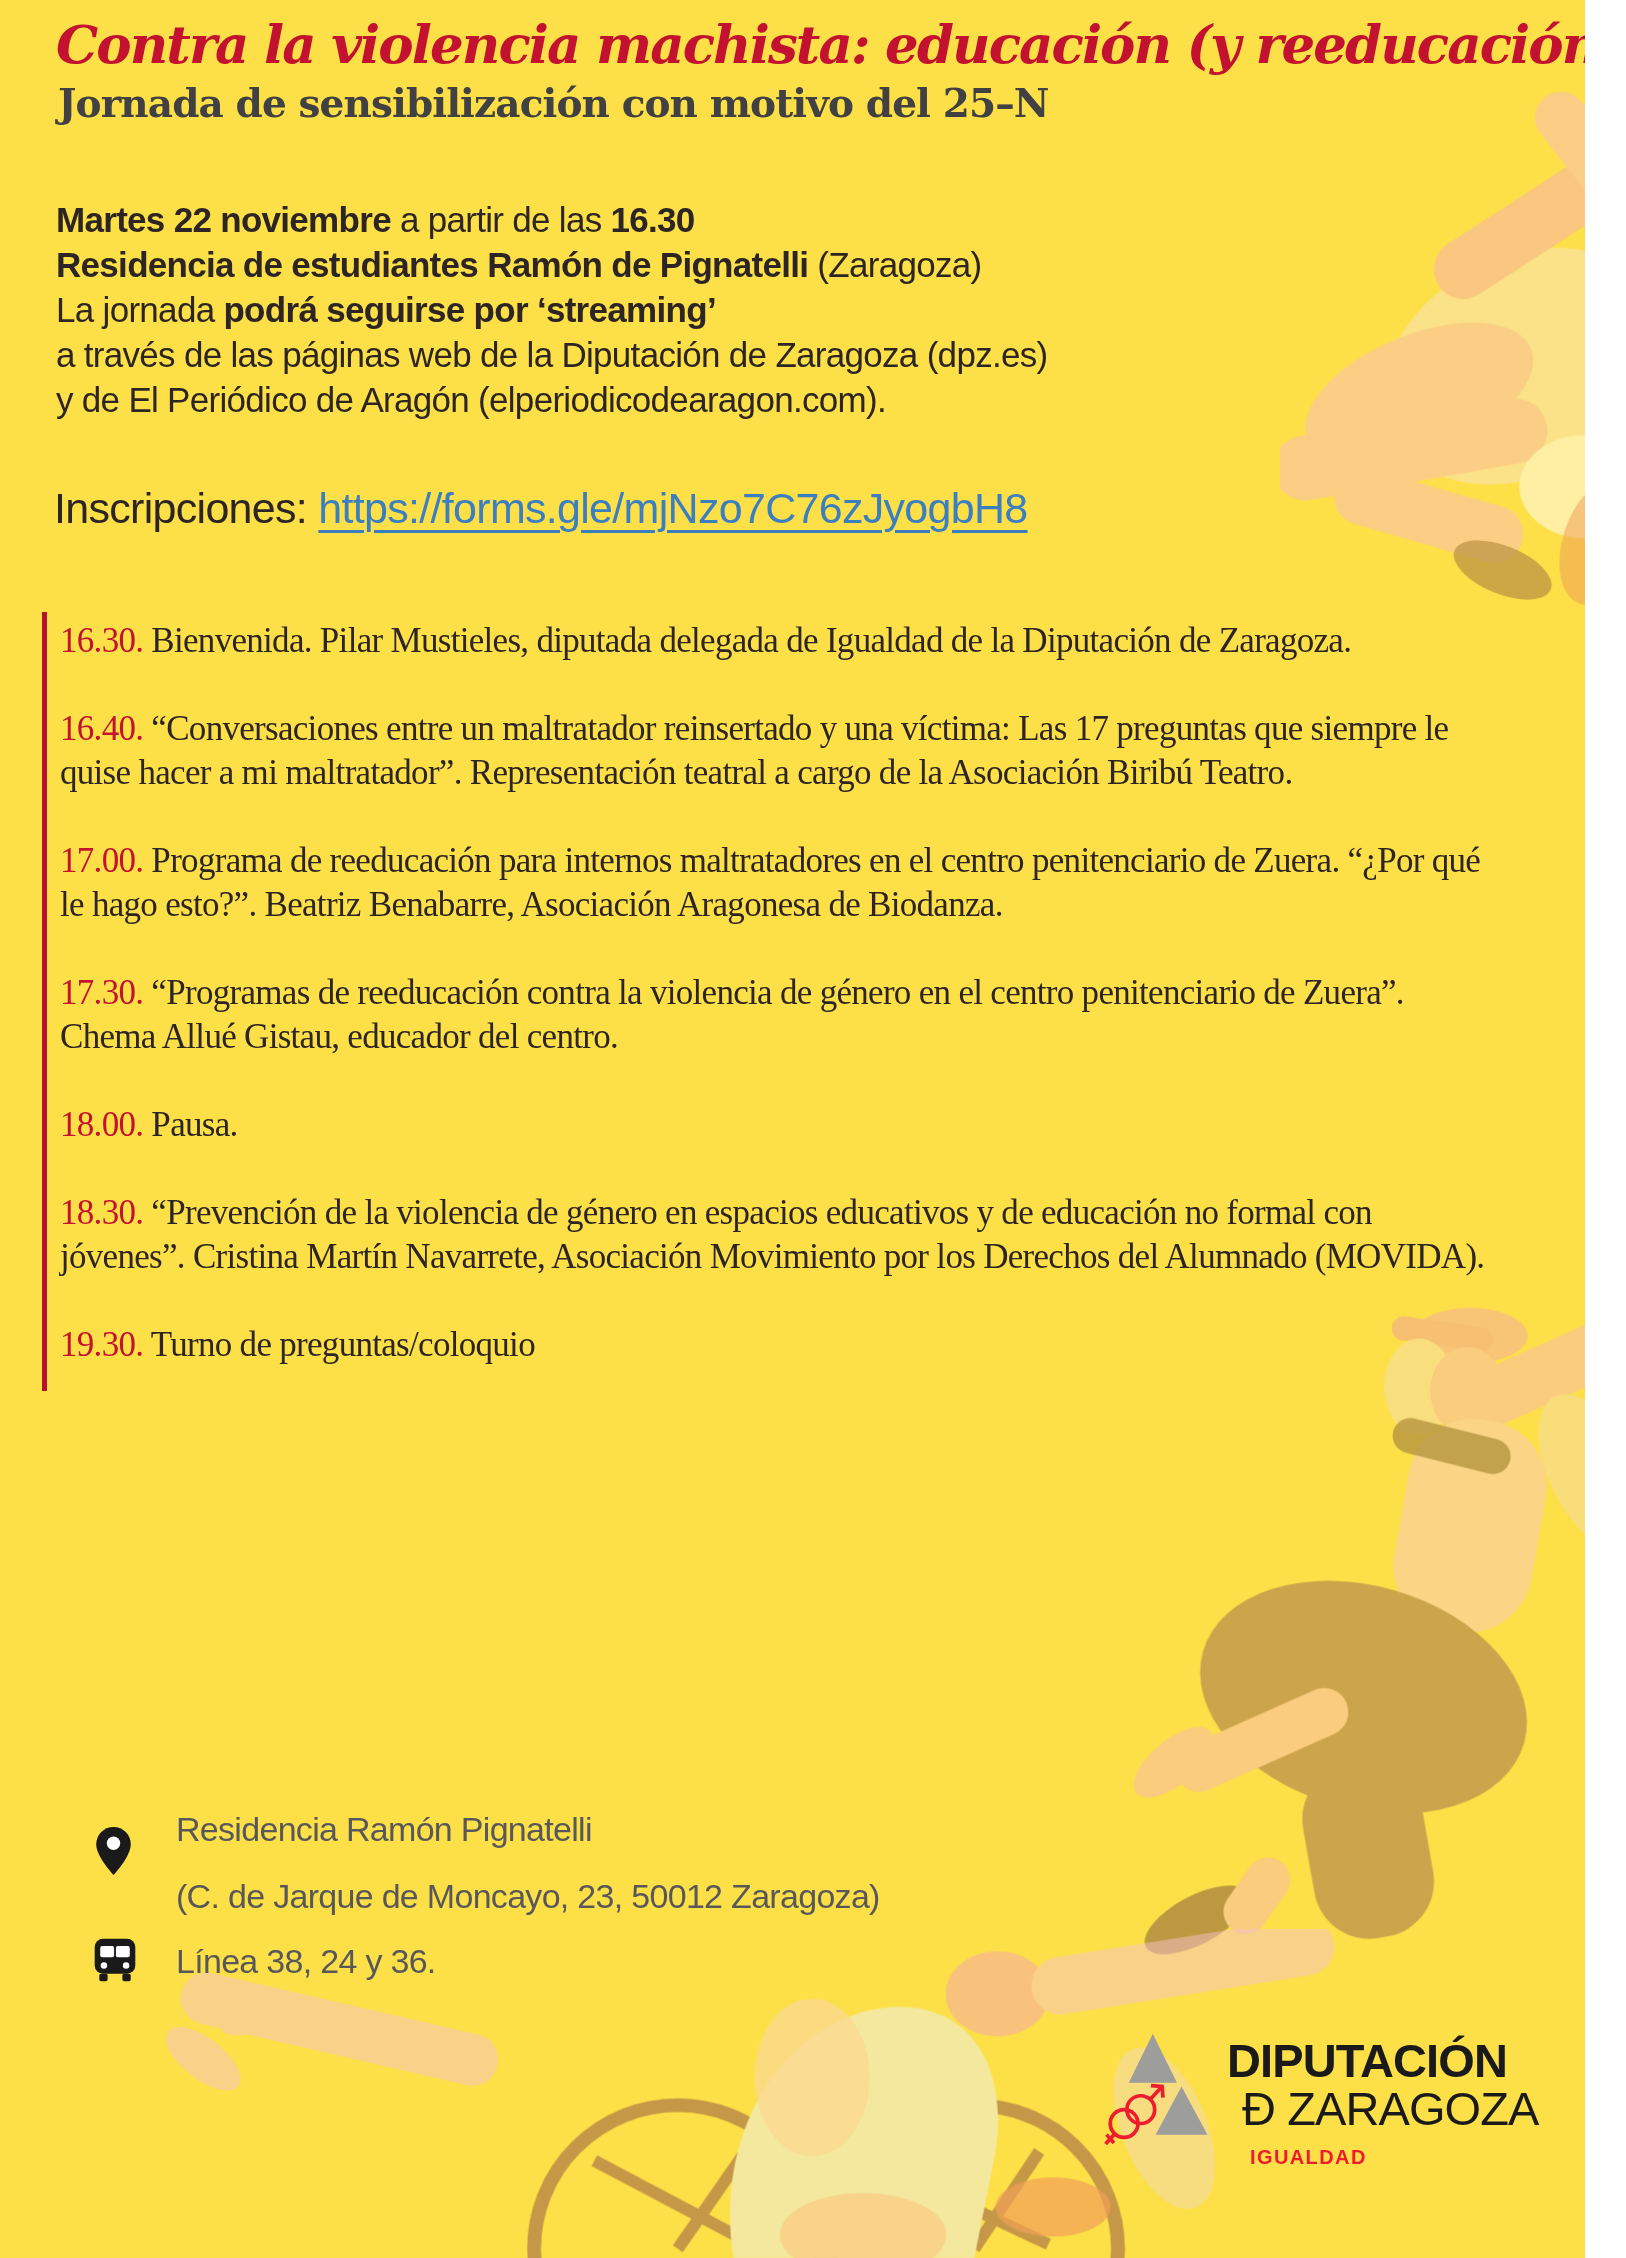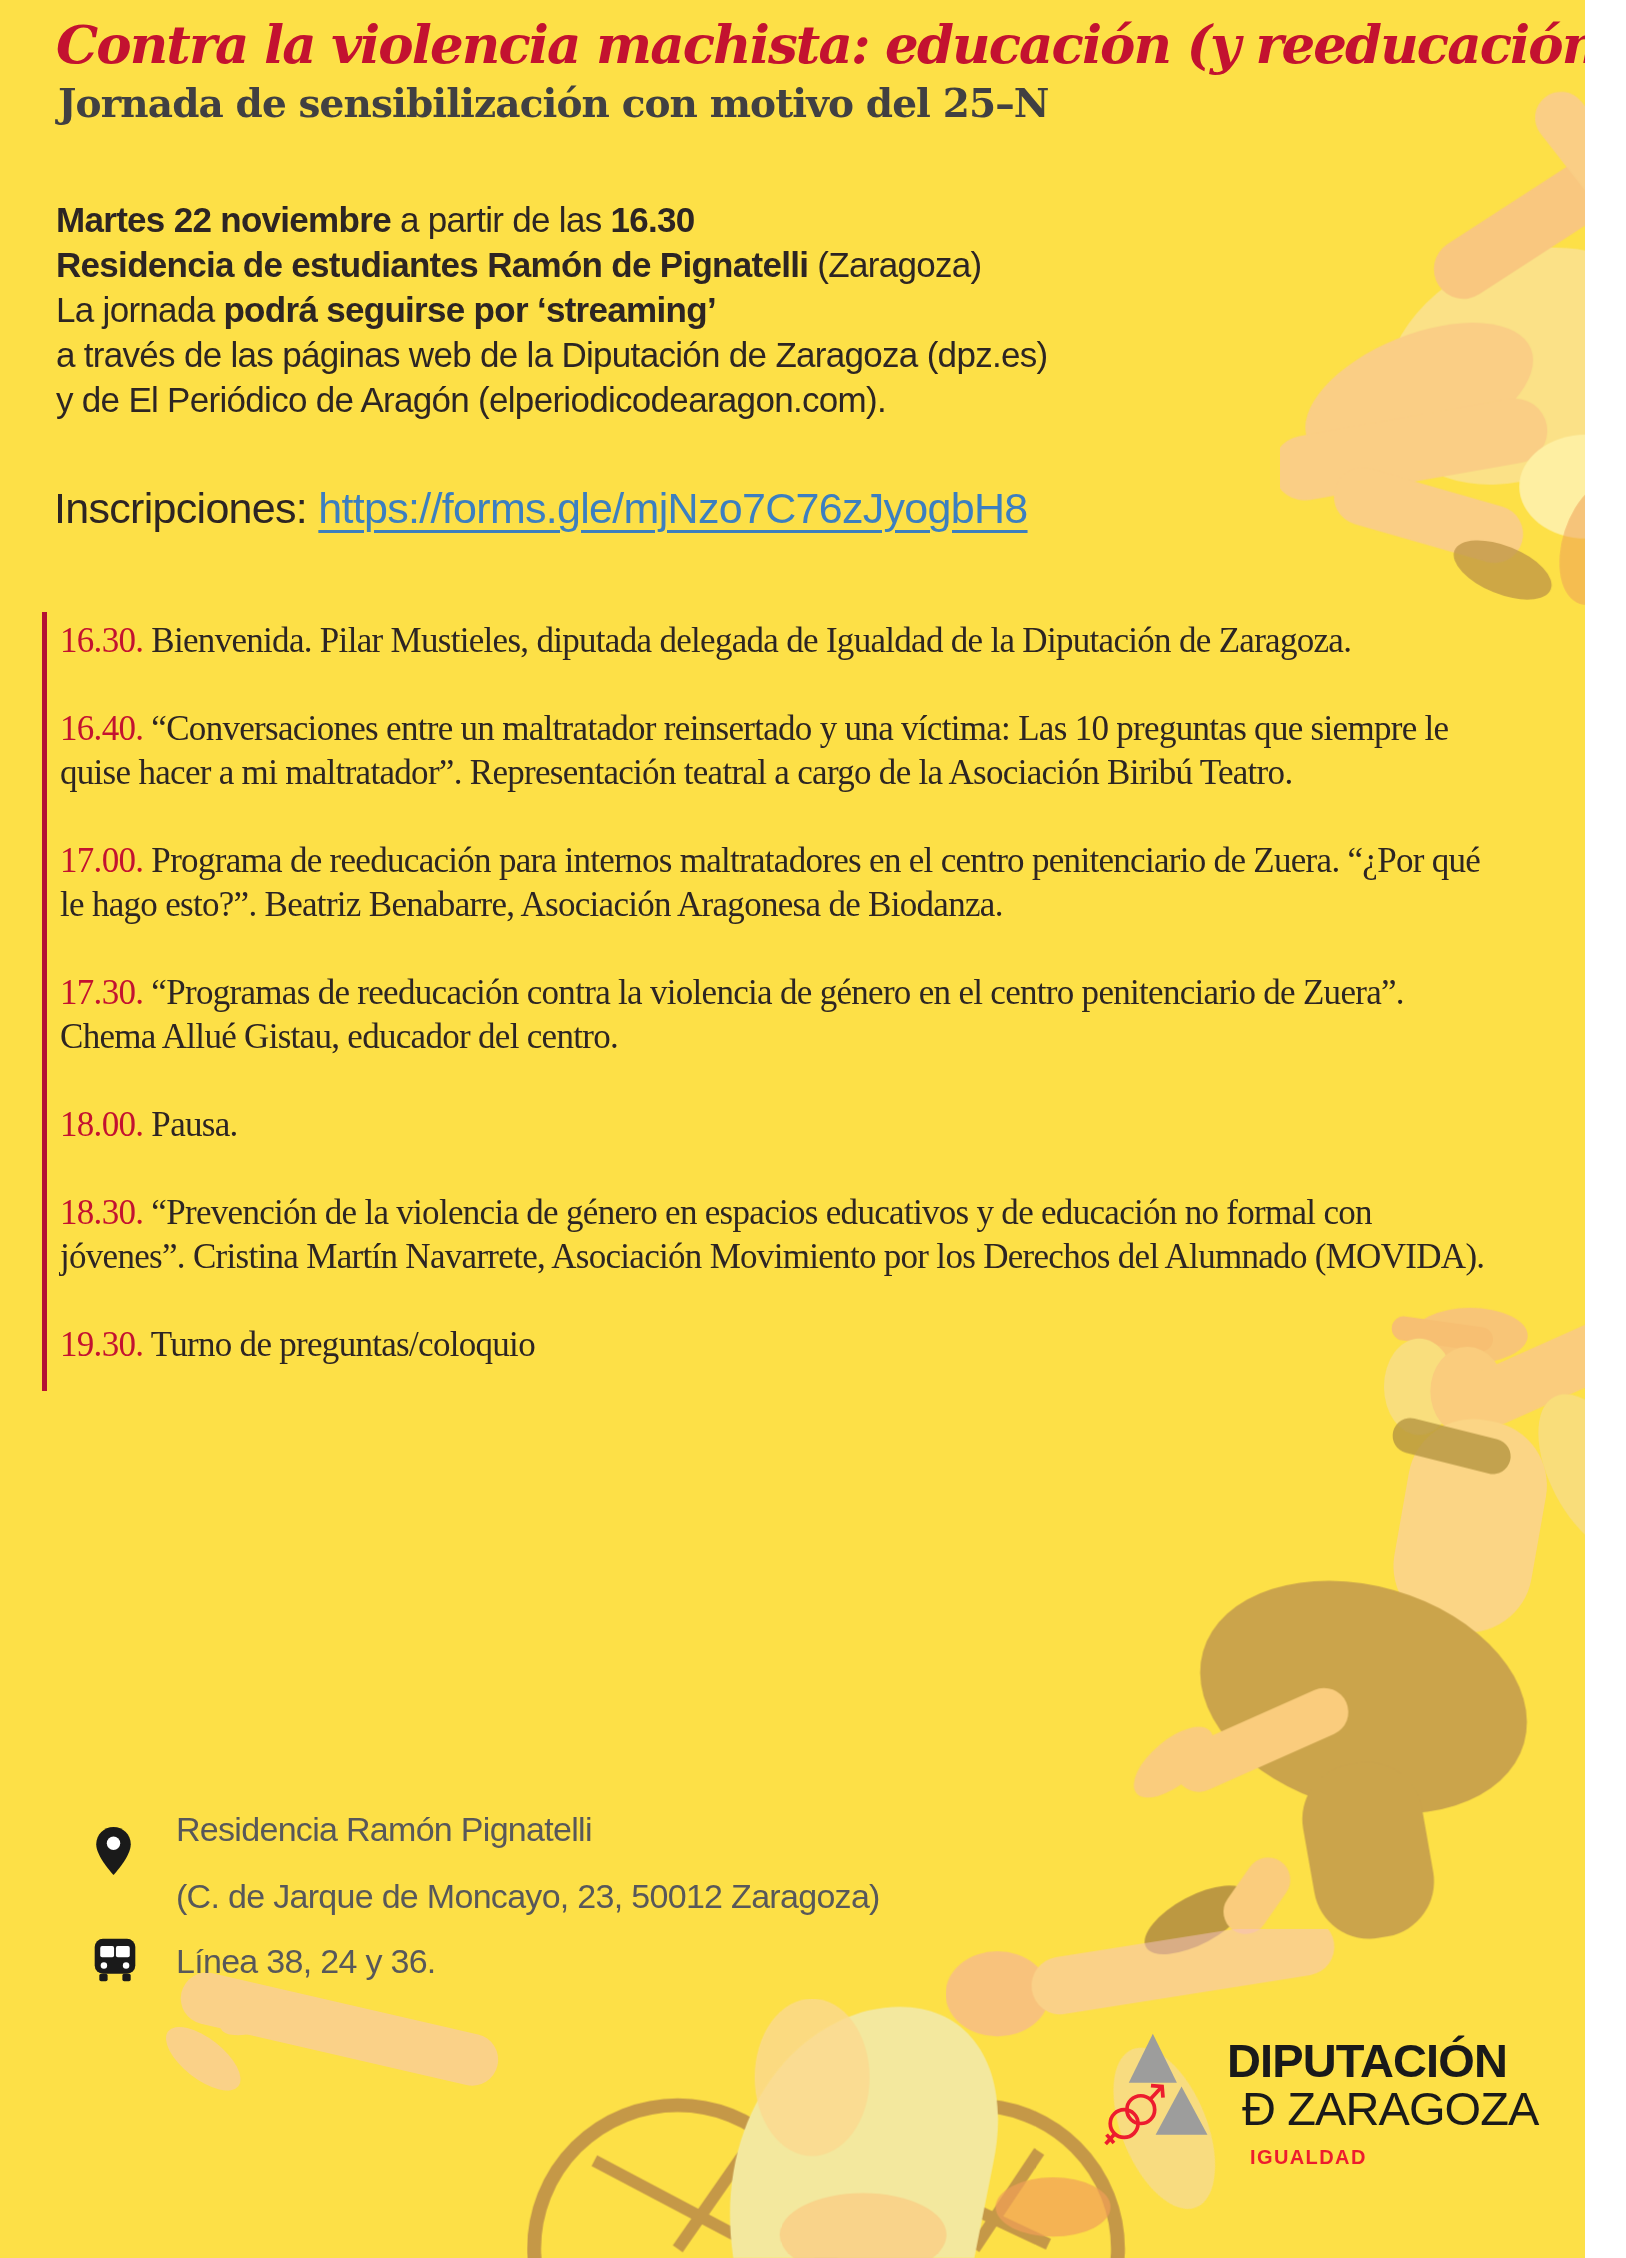--- a/index.html
+++ b/index.html
@@ -152,21 +152,21 @@
     <div><span>a través de las páginas web de la Diputación de Zaragoza (dpz.es)</span></div>
     <div><span>y de El Periódico de Aragón (elperiodicodearagon.com).</span></div>
   </div>
 
   <div class="inscripciones">
     <span>Inscripciones: </span><a href="#">https://forms.gle/mjNzo7C76zJyogbH8</a>
   </div>
 
   <div class="schedule">
     <div class="sched-item"><span class="sched-time">16.30.</span><span> Bienvenida. Pilar Mustieles, diputada delegada de Igualdad de la Diputación de Zaragoza.</span></div>
-    <div class="sched-item"><span class="sched-time">16.40.</span><span> “Conversaciones entre un maltratador reinsertado y una víctima: Las 10 preguntas que siempre le quise hacer a mi maltratador”. Representación teatral a cargo de la Asociación Biribú Teatro.</span></div>
+    <div class="sched-item"><span class="sched-time">16.40.</span><span> “Conversaciones entre un maltratador reinsertado y una víctima: Las 17 preguntas que siempre le quise hacer a mi maltratador”. Representación teatral a cargo de la Asociación Biribú Teatro.</span></div>
     <div class="sched-item"><span class="sched-time">17.00.</span><span> Programa de reeducación para internos maltratadores en el centro penitenciario de Zuera. “¿Por qué le hago esto?”. Beatriz Benabarre, Asociación Aragonesa de Biodanza.</span></div>
     <div class="sched-item"><span class="sched-time">17.30.</span><span> “Programas de reeducación contra la violencia de género en el centro penitenciario de Zuera”. Chema Allué Gistau, educador del centro.</span></div>
     <div class="sched-item"><span class="sched-time">18.00.</span><span> Pausa.</span></div>
     <div class="sched-item"><span class="sched-time">18.30.</span><span> “Prevención de la violencia de género en espacios educativos y de educación no formal con jóvenes”. Cristina Martín Navarrete, Asociación Movimiento por los Derechos del Alumnado (MOVIDA).</span></div>
     <div class="sched-item"><span class="sched-time">19.30.</span><span> Turno de preguntas/coloquio</span></div>
   </div>
 
   <svg class="icon-pin" viewBox="0 0 36 50">
     <path d="M18 0 C8 0 0 8 0 18 C0 31 18 50 18 50 C18 50 36 31 36 18 C36 8 28 0 18 0 Z" fill="#1a1a1a"></path>
     <circle cx="18" cy="17" r="7" fill="#ffffff"></circle>

